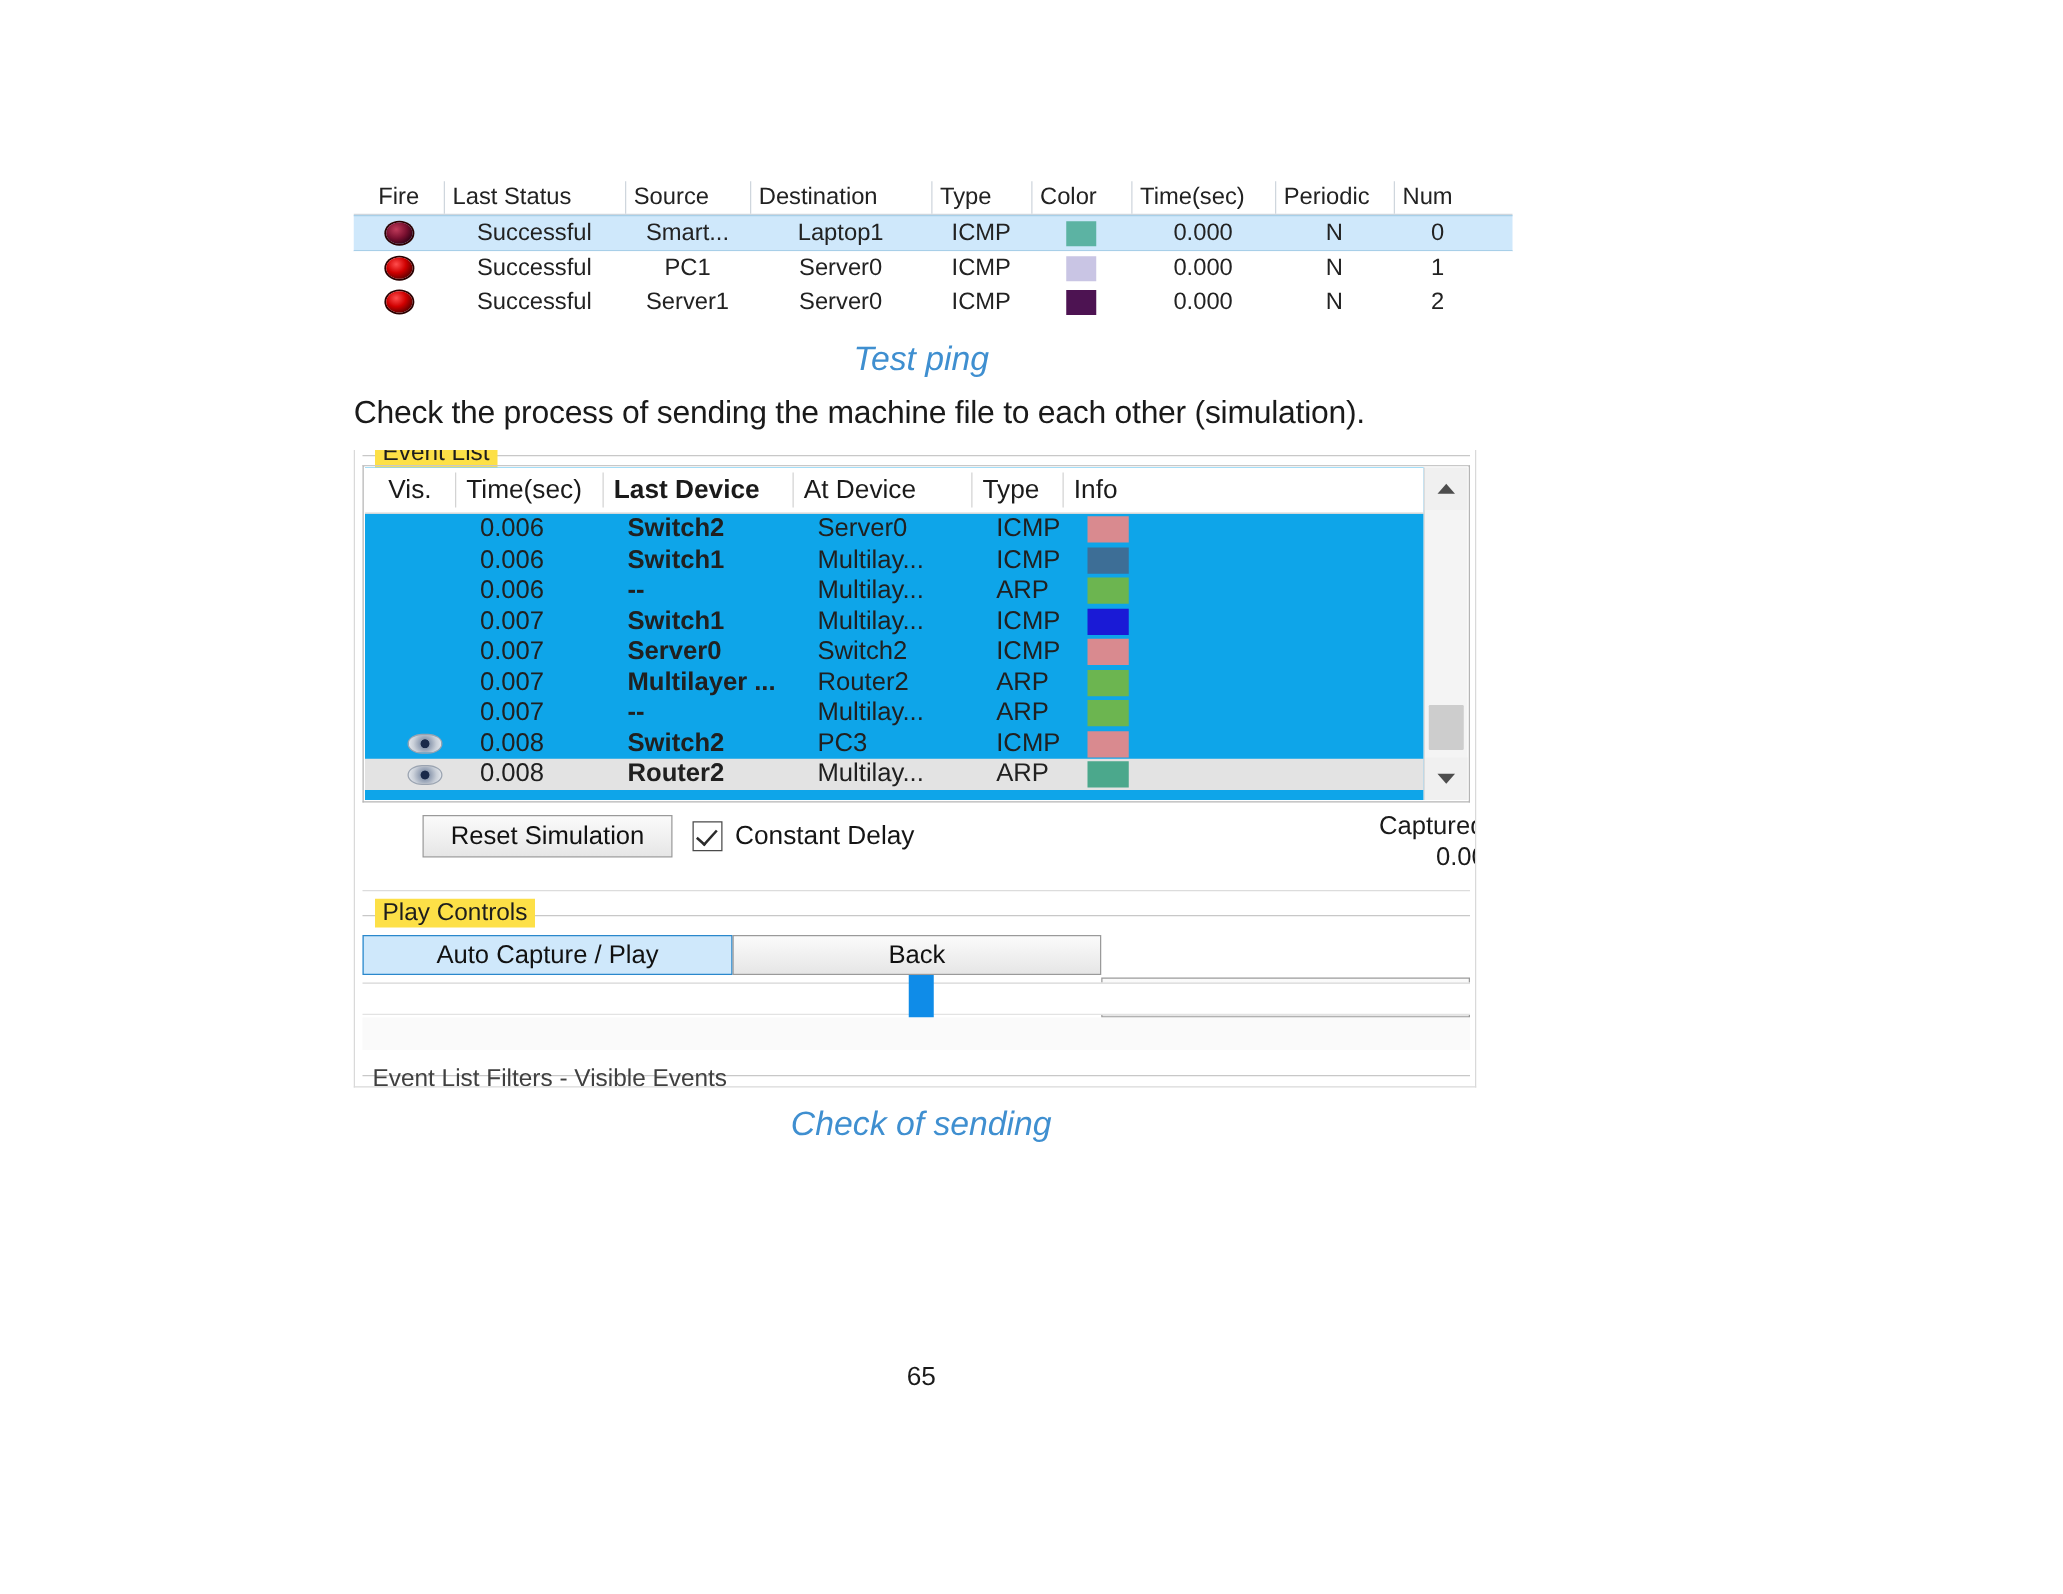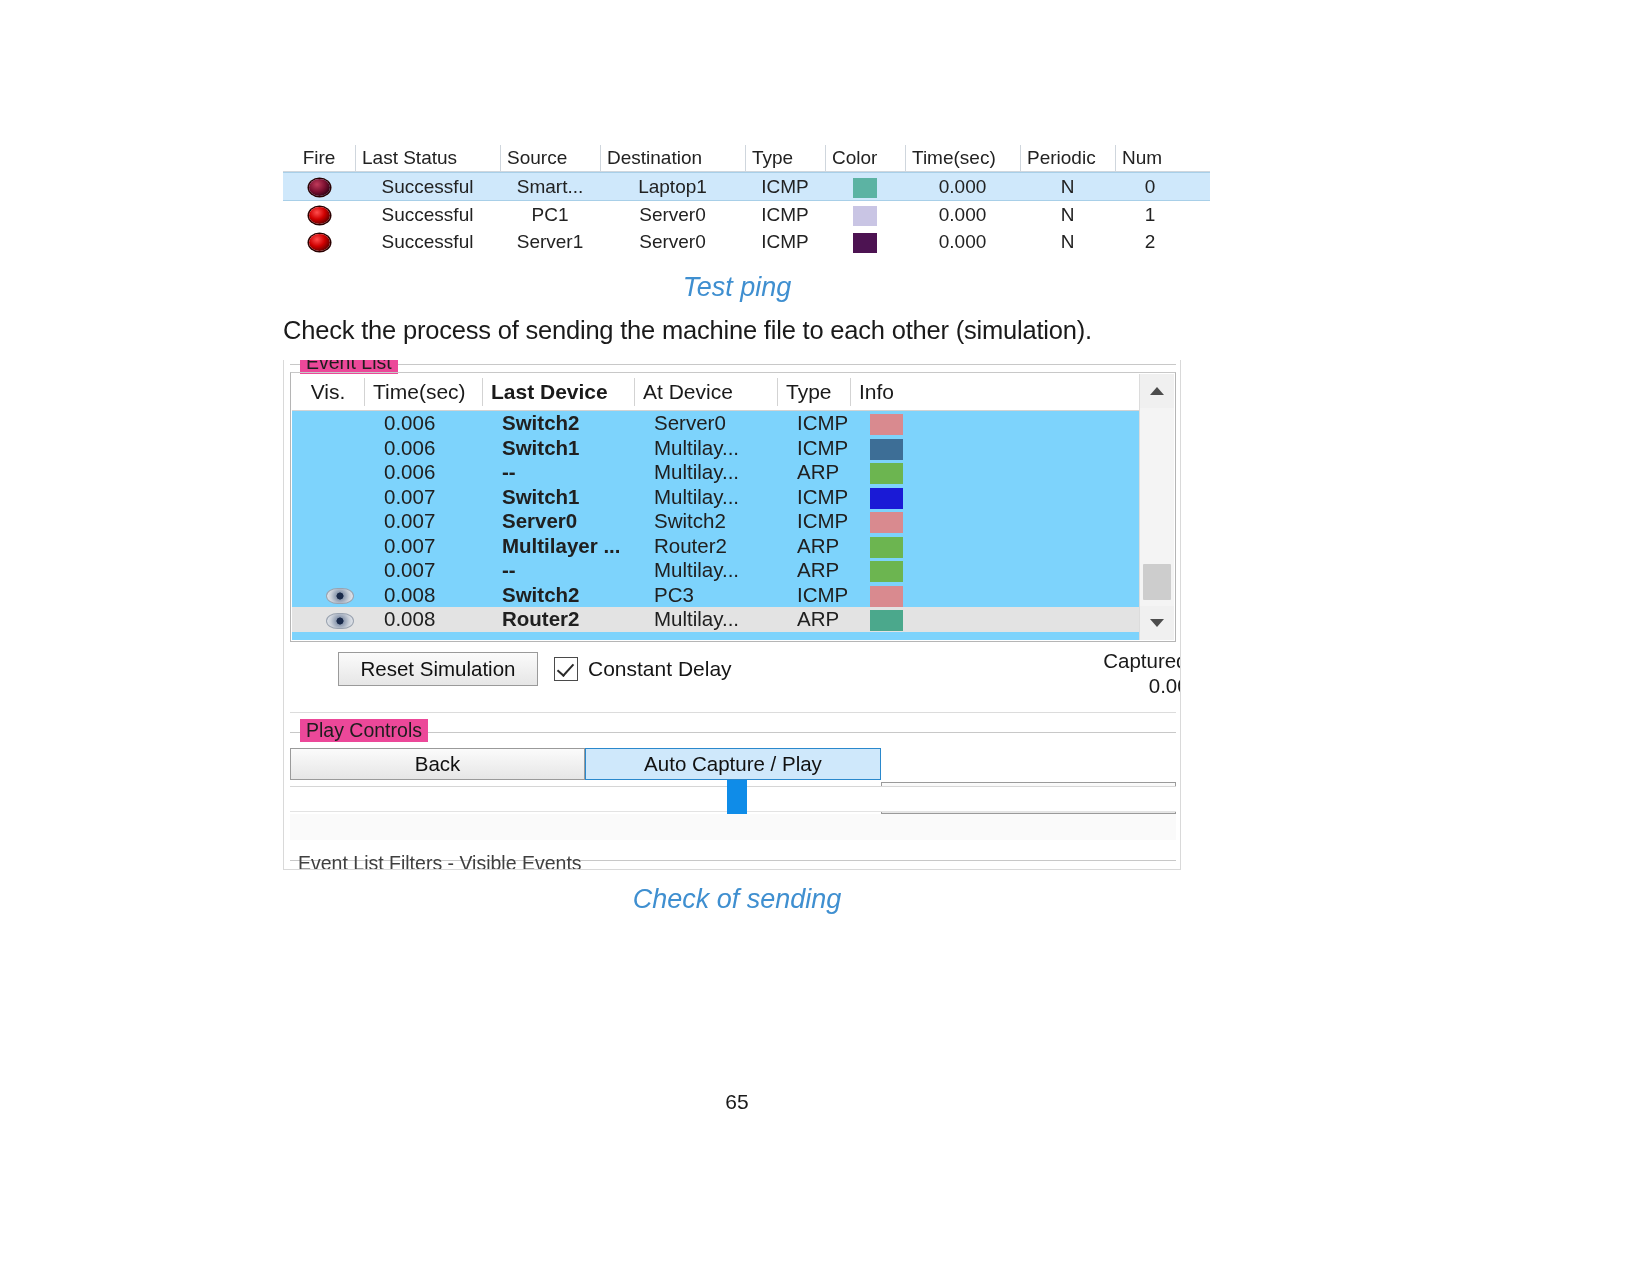--- a/index.html
+++ b/index.html
@@ -68,34 +68,34 @@
 
   
   .sim-panel{
     position:absolute;left:283px;top:360px;width:898px;height:510px;
     background:#ffffff;border:1px solid #d9d9d9;border-top:none;
     box-sizing:border-box;overflow:hidden;
   }
 
   .group{position:absolute;box-sizing:border-box;}
   .group-title{
-    position:absolute;font-size:19.5px;color:#1d1d1d;background:#ec4899;
+    position:absolute;font-size:19.5px;color:#1d1d1d;background:#fde047;
     padding:0 6px;left:10px;top:-13px;white-space:nowrap;
   }
   .group-line{
     position:absolute;left:0;right:0;top:0;height:1px;background:#c8c8c8;
   }
 
   
   .ev-group{left:6px;top:4px;width:886px;height:278px;}
   .ev-group > .frame{
     position:absolute;left:0;top:8px;right:0;bottom:0;
     border:1px solid #b5b5b5;border-top:1px solid #c8c8c8;box-sizing:border-box;
   }
-  .ev-table{position:absolute;left:1px;top:1px;right:36px;bottom:1px;background:#7dd3fc;overflow:hidden;}
+  .ev-table{position:absolute;left:1px;top:1px;right:36px;bottom:1px;background:#0ea5e9;overflow:hidden;}
   .ev-head{
     display:flex;height:36px;align-items:center;
     border-bottom:1px solid #d3d3d3;background:#fff;font-size:21px;color:#1a1a1a;
   }
   .ev-head .hc{
     height:28px;line-height:28px;padding:0 8px;box-sizing:border-box;
     border-left:1px solid #d3d3d3;white-space:nowrap;
   }
   .ev-head .hc:first-child{border-left:none;}
   .ev-row{
@@ -377,22 +377,22 @@
       </div>
     </div>
 
     <div class="sep-line"></div>
 
     <div class="group play-group">
       <div class="group-line"></div>
       <div class="group-title">Play Controls</div>
 
       <div class="play-row">
+        <div class="btn btn-auto">Auto Capture / Play</div>
         <div class="btn btn-back">Back</div>
-        <div class="btn btn-auto">Auto Capture / Play</div>
         <div class="btn btn-fwd">Capture / Forward</div>
       </div>
 
       <div class="slider-track"></div>
       <div class="slider-thumb"></div>
       <div class="slider-band"></div>
     </div>
 
     <div class="filters-line"></div>
     <div class="filters-label">Event List Filters - Visible Events</div>

